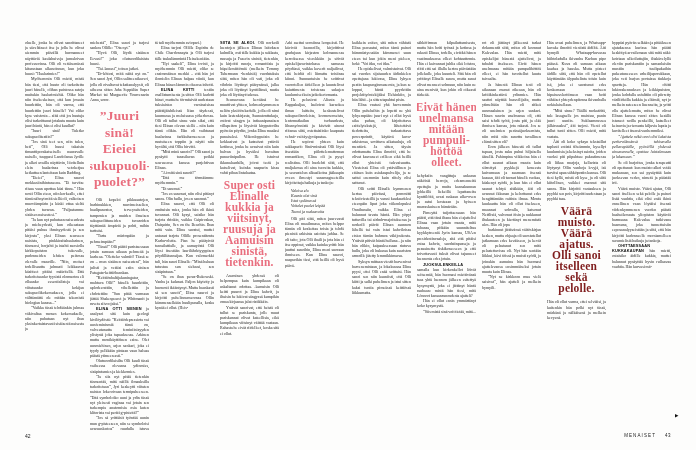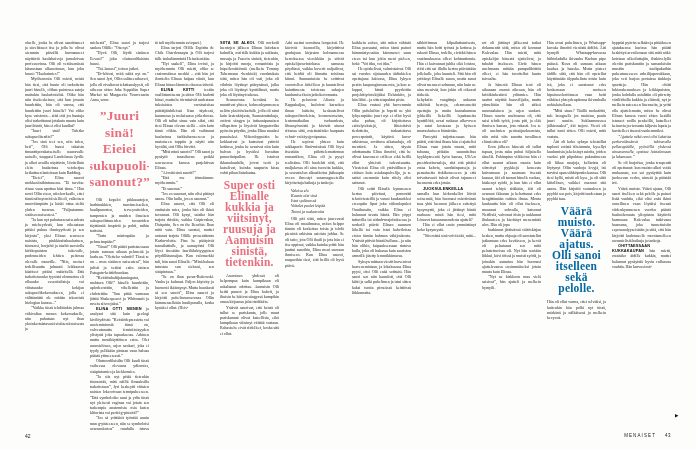--- a/index.html
+++ b/index.html
@@ -69,21 +69,21 @@
         </div>
         <div class="col">
           <p class="p ni">miehestä”, Elina sanoi ja tarjosi sankoa Ollille: ”Ota nyt.”</p>
           <p class="p">”Hyvä Olli, löydä sisäinen Eevasi!” joku olutnoodilaisista huusi.</p>
           <p class="p">”Tai Annasi”, toinen jatkoi.</p>
           <p class="p">”Et-lehtosi, mitä näitä nyt on.” Sen sanoi Jyri, Ollin salitreenikaveri, jolla oli oivaltavat tekstianalyysit, oli aiheena sitten Juha Seppälän Super Market tai Marguerite Yourcenarin Anna, soror.</p>
           <div class="quote big" style="color: rgb(233, 110, 126);">
             <div class="qline">”Juuri sinä!</div>
             <div class="qline">Eieiei</div>
             <div class="qline">sukupuoli-</div>
-            <div class="qline">sanonut?”</div>
+            <div class="qline">puolet?”</div>
           </div>
           <p class="p">Olli kopeloi pikkuautojen, barbinukkien, ruuvimeisselien, haulipanosten, terveyssiteiden, tamponien ja muiden ilmeisen sukupuolittuneiden tavaroiden täyttämää ämpäriä ja pohti, mihin tarttuisi.</p>
           <p class="p">”Tartu märimpään ja pehmeimpään!”</p>
           <p class="p">”Tässä!” Olli päätti puristaessaan jotain samaan aikaan pehmeää ja karheaa. ”Oletteko valmiit? Tässä se on – mun sisäinen naiseuteni”, hän julisti ja vetäisi esiin sinisen Patagata-keittiöhanskan.</p>
           <p class="p">”Keittiönhaltijakuningatar, mahtava Olli!” hänelle huudettiin, aplodeerattiin, vihellettiin ja ehdotettiin: ”Sun pitää varmaan jättää Shakespearet ja Whitmanit ja ruveta siivoojaksi.”</p>
           <p class="p"><b class="lw">ELINA OTTI SIENEN </b>ja analysoi sitä kuin geologi kivilöydöstä: ”Keittiödepressiota vai uusfeminismiä tämä on, valveutunutta feminiinisyyden ylistystä joka tapauksessa. Arkinen mutta monikäyttöinen esine. Olet uusmiehinen, arjen sankari, joka ei tyydy pelkkään pintaan vaan haluaa päästä ytimeen asti.”</p>
           <p class="p">Olutnoodilaisilta Olli kuuli tässä vaiheessa olevansa ydinmies, sisäpintamies ja kiekkomies.</p>
           <p class="p">”Ja siis nyt pitää tietenkin täsmentää, mitä näillä ilmauksilla tarkoitetaan”, Jyri keskeytti viitaten naisten lokeroivaan termipuheeseen. ”Että symboloiko uuni ja ydin tässä nyt yleisesti vaginaa vai jotain sen tarkempia anatomisia osia kuten klitorista vai peräti g-pistettä?”</p>
           <p class="p">”Jos sä yrittäisit työntää uunin mun g-pisteeseen, niin se symboloisi avaruuslentoa”, ruudulla istuva raitatukka sanoi ja sai Jyrin kerrankin sanattomaksi. (Ehkä siksi hei-</p>
         </div>
@@ -137,38 +137,46 @@
     <div class="columns columns-right">
         <div class="col">
           <p class="p ni">kaikkein eniten, sitä miten vähästä Elina pensastui, miten tämä painoi hämmästyessään kämmenet suun eteen tai kun jokin meni pieleen, hoki: ”Voi itku, voi itku.”</p>
           <p class="p">He opiskelivat, valmistuivat. Olli sai vuoden sijaisuuden äidinkielen opettajana lukiossa, Elina lyhyen pestin kaupunginmuseosta, ja kun se loppui, häntä pyydettiin projektityöntekijäksi Helsinkiin, ja hän lähti – ja sitten tapahtui pisin.</p>
           <p class="p">Elina vastasi yhä harvemmin Ollin puheluihin ja lopetti ne yhä lyhyempään: juuri nyt ei ollut hyvä aika puhua, oli kirjoitettava esittelytekstejä, lähetettävä tiedotteita, tarkastettava powerpointit, käytävä kuva-arkistossa, sovittava aikatauluja, oli mentävä. Ja sitten, täysin odottamatta Elina ilmoitti, että he olivat kasvaneet erilleen eikä heillä ollut yhteistä tulevaisuutta. Viesteissä Elina oli ystävällinen ja etäinen kuin asiakaspalvelija, ja se sattui enemmän kuin riitely olisi sattunut.</p>
           <p class="p">Olli soitti Elinalle kymmenen kertaa päivässä, pommitti tekstiviesteillä ja varasi kuukaudeksi eteenpäin liput joka viikonlopuksi Onnibussiin, vaikka Elina ei halunnut tavata häntä. Hän yöpyi tuttavilla tai airbnb-majoituksessa ja norkoili päivät Elinan asunnon lähellä tai vain istui kahviloissa etsien tämän hahmoa väkijoukosta. Ystävät pitivät häntä hulluna – ja niin hän olikin, kaipauksessaan riutuva hullu, joka oli hukassa kuin saariston armoille jätetty lemmikkimarsu.</p>
           <p class="p">Syksyn mittaan viestit harvenivat harvenemistaan, ja lokakuussa Elina pyysi, ettei Olli enää soittaisi. Hän sanoi sen niin kauniisti, että Olli kiitti ja sulki puhelimen ja istui sitten kaksi tuntia pimeässä keittiössä liikkumatta.</p>
         </div>
         <div class="col">
           <p class="p ni">sähköfirman kilpailuttamisesta, mutta hän hoiti työnsä ja kotinsa ja rakasti Elinaa, todella, eivätkä hänen vaatimuksensa olleet kohtuuttomia. Hän ei kaivannut juhlia eikä loistoa, riitti että sai illalla kertoa päivästään jollekulle, joka kuunteli. Sitä hän oli yrittänyt Elinalle sanoa, mutta sanat olivat menneet solmuun, niin kuin ne aina menivät, kun jokin oli oikeasti tärkeää.</p>
+          <div class="quote" style="color: rgb(233, 110, 126);">
+            <div class="qline">Eivät hänen</div>
+            <div class="qline">unelmansa</div>
+            <div class="qline">mitään</div>
+            <div class="qline">pumpuli-</div>
+            <div class="qline">höttöä</div>
+            <div class="qline">olleet.</div>
+          </div>
           <p class="p ni">kehyksiin vangittuja ankaran näköisiä herroja, edesmenneitä opettajia ja muita kansakunnan jyhkeillä liekeillä lepattaneita kynttilöitä, avasi raskaan ulko-oven ja astui kosteaan ja hyiseen marraskuiseen hämärään.</p>
           <p class="p">Pimeyttä tuijottaessaan hän päätti, että tänä iltana hän ei ajattelisi Elinaa vaan jotain muuta, mitä tahansa, pitkään suunniteltua kyykkytreeniä Jyrin kanssa, USA:n presidentinvaaleja, sitä että pitäisi ostaa kahvia, suodatinpusseja ja pesuainetta tiskikoneeseen ja että toivottavasti fuksit olivat tajunneet luennosta edes jotain.</p>
           <p class="p"><b class="lw">JUOKSULENKEILLÄ </b>samalla kun kirkonkellot löivät seitsemää, hän huomasi miettivänsä taas yhtä luennon jälkeen esitettyä kysymystä, joka ei jättänyt häntä rauhaan: mistä hän tiesi, mitä Lönnrot kansanrunoudesta ajatteli?</p>
           <p class="p">Hän ei ollut ensin ymmärtänyt koko kysymystä.</p>
           <p class="p">”Siis mistä sinä voit tietää, mitä...</p>
         </div>
         <div class="col">
           <p class="p ni">rot oli jättänyt jälkeensä tarkat dokumentit siitä, miten oli koonnut Kalevalan. Hän mietti, mitä opiskelijat hänestä ajattelivat, ja tuhahti itsekseen. Eivät hänen unelmansa mitään pumpulihöttöä olleet, ei hän tavoitellut kuuta taivaalta.</p>
           <p class="p">Ja hänestä Elinan testi oli aikanaan osunut oikeaan, hän oli kritiikinkestävä ydinmies. Hän saattoi näyttää haaveilijalta, mutta ytimeltään hän oli sitkeä uusmaalainen ja arjen sankari. Hänen suurin unelmansa oli, että saisi tehdä työtä, josta piti, ja elää ihmisen kanssa, jota rakasti. Jos se oli unelmien perässäjuoksemista, niin mitä niin sanottu tavallinen elämä sitten oli?</p>
           <p class="p">Eron jälkeen hänestä oli tullut tapaus, josta suku puhui hiljaisella äänellä. Pahimpina viikkoina hän ei ollut saanut aikaan muuta kuin siirrettyä pyykkejä koneesta kuivumaan ja saamaan itsensä kasaan, äiti oli tuonut hänelle ruokaa, käskenyt syödä, ja kun hän ei ollut saanut tehtyä sitäkään, äiti oli avannut ikkunan ja kehottanut edes hengittämään raitista ilmaa. Monta kuukautta hän oli ollut itsekseen, maannut sohvalla, katsonut Netflixiä, valvonut öisin ja nukkunut iltakuuteen ja kiertänyt menemästä ulos. Hän oli jopa</p>
           <p class="p">harkinnut jättävänsä väitöskirjan kesken, mutta ohjaaja oli suostutellut jatkamaan edes kevääseen, ja kevät oli pelastanut sen mitä pelastettavissa oli. Nyt hän sentään liikkui, kävi töissä ja muisti syödä, ja joinakin aamuina hän huomasi ajattelevansa ensimmäiseksi jotain muuta kuin Elinaa.</p>
           <p class="p">”Nyt ne kirkkoon mua vielä saisivat”, hän ajatteli ja melkein hymyili.</p>
         </div>
         <div class="col">
           <p class="p ni">Hän avasi puhelimen, ja Whatsapp-kuvake ilmoitti viestistä äidiltä. Äiti hymyili Whatsapp-kuvassa hiihtoladulla ikivanha Karhun pipo päässä. Kuva oli samaan aikaan kauhea ja hauska. Mutta pisteet äidille siitä, että hän oli opetellut käyttämään älypuhelinta toisin kuin isä, joka ei suostunut edes koskemaan moiseen hipaisuvekottimeen vaan hoiti vähäiset yhteydenpitonsa ikivanhalla nokialaisellaan.</p>
           <p class="p">”Mitä sinne? Täällä ruokatöitä, tule lasagnelle jos maistuu, panin juuri uuniin. Suklaamoussea jälkiruuaksi”, äiti tarjosi. Viesti oli tullut tunti sitten. Olli mietti, mitä vastata.</p>
           <p class="p">Äiti oli koko syksyn tekstaillut tuplasti entistä tiheämmin, kysellyt kuulumisia ja keksinyt asioita, joiden vuoksi piti piipahtaa: pakastimessa oli liikaa marjoja, kellarista oli löytynyt Ollin vanhoja levyjä, isä tarvitsi apua sähköpostin kanssa. Olli tiesi kyllä, mistä oli kyse, ja oli siitä kiitollinen, vaikkei osannut sitä sanoa. Hän kirjoitti vastauksen ja pyyhki sen pois, kirjoitti uudestaan ja pyyhki taas.</p>
-          <div class="quote" style="color: #0369a1;">
+          <div class="quote" style="color: #7f1d1d;">
             <div class="qline">Väärä</div>
             <div class="qline">muisto.</div>
             <div class="qline">Väärä</div>
             <div class="qline">ajatus.</div>
             <div class="qline">Olli sanoi</div>
             <div class="qline">itselleen</div>
             <div class="qline">sekä</div>
             <div class="qline">pelolle.</div>
           </div>
           <p class="p ni">Hän oli ollut varma, ettei selviäisi, ja kuitenkin hän polki nyt tässä, märkänä ja nälkäisenä ja melkein kevyenä.</p>

